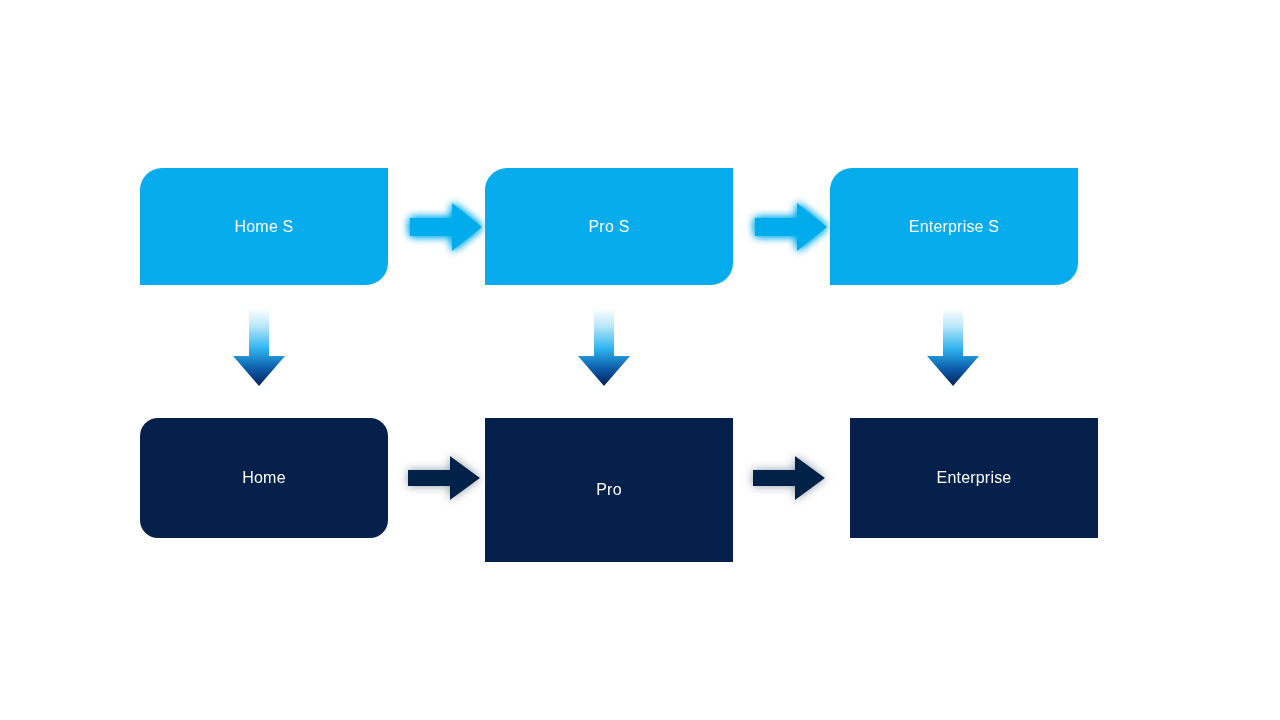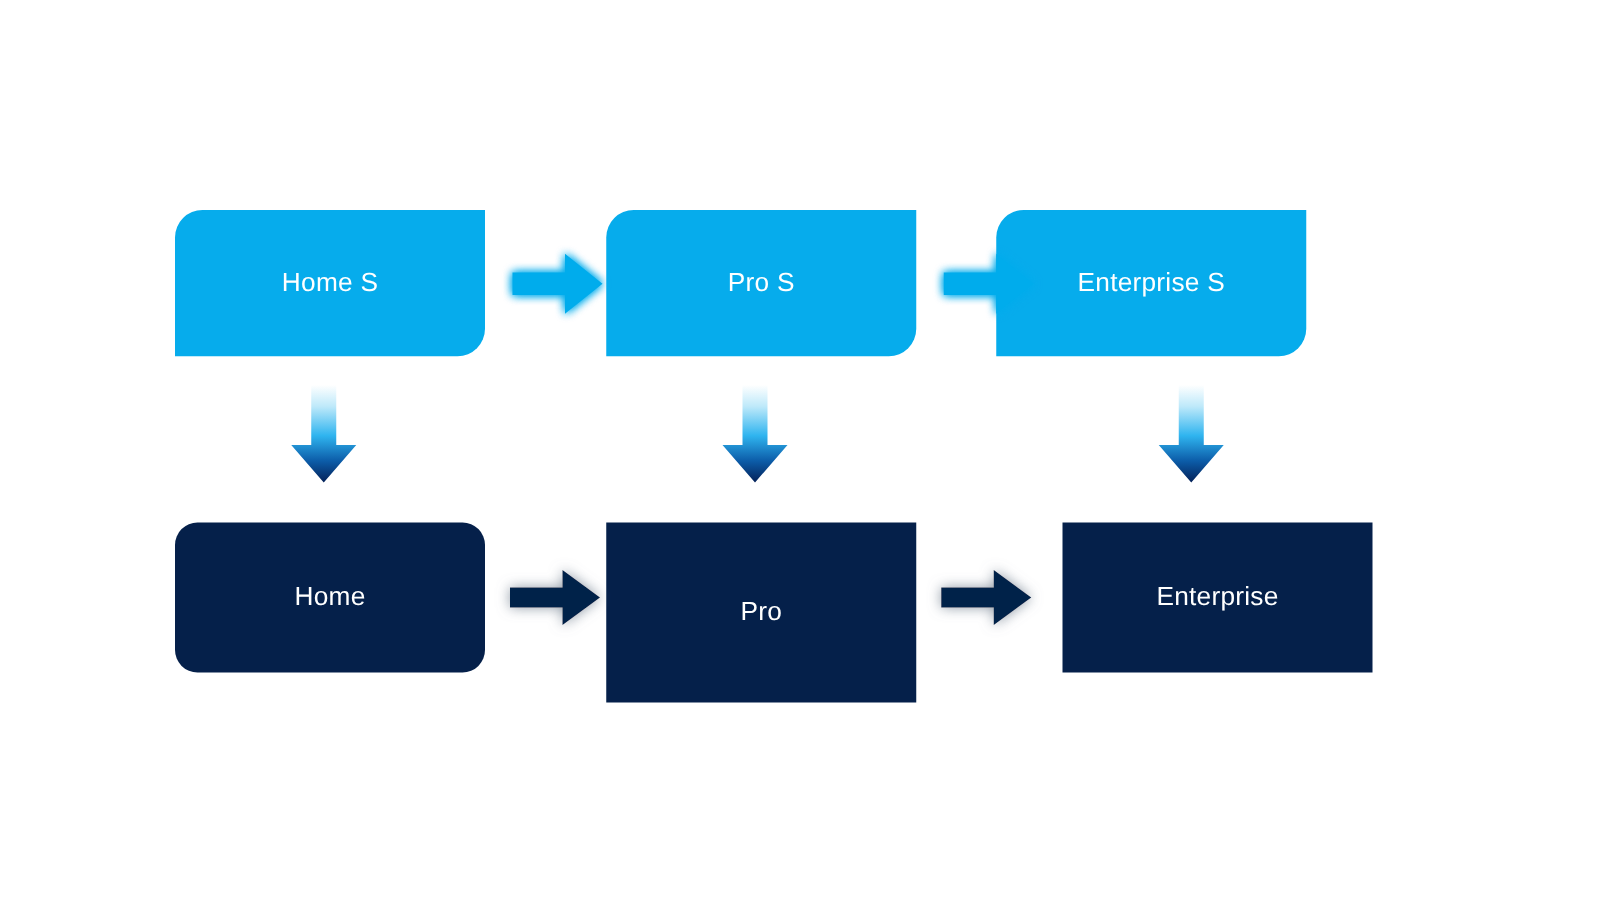--- a/index.html
+++ b/index.html
@@ -21,21 +21,21 @@
   }
 
   
   .node {
     position: absolute;
     display: flex;
     align-items: center;
     justify-content: center;
     box-sizing: border-box;
     color: #ffffff;
-    font-size: 21px;
+    font-size: 16px;
     font-weight: 400;
     letter-spacing: 0.2px;
     line-height: 1.2;
     text-align: center;
   }
   .node-top {
     background: #06ACEC;
     border-radius: 22px 0 22px 0;
   }
   .node-bottom {
@@ -65,21 +65,21 @@
 <div class="canvas">
 
   <div class="node node-top" style="left:140px; top:168px; width:248px; height:117px;">
     <span class="node-label">Home S</span>
   </div>
 
   <div class="node node-top" style="left:485px; top:168px; width:248px; height:117px;">
     <span class="node-label">Pro S</span>
   </div>
 
-  <div class="node node-top" style="left:797px; top:168px; width:248px; height:117px;text-align:center;">
+  <div class="node node-top" style="left:830px; top:168px; width:248px; height:117px;text-align:center;">
     <span class="node-label">Enterprise S</span>
   </div>
 
   <div class="arrow-h" style="left:408px; top:200px;">
     <svg width="76" height="54" viewBox="0 0 76 54" xmlns="http://www.w3.org/2000/svg">
       <defs>
         <filter id="glowCyan1" x="-60%" y="-60%" width="220%" height="220%">
           <feGaussianBlur in="SourceGraphic" stdDeviation="4" result="b"></feGaussianBlur>
           <feMerge>
             <feMergeNode in="b"></feMergeNode>

